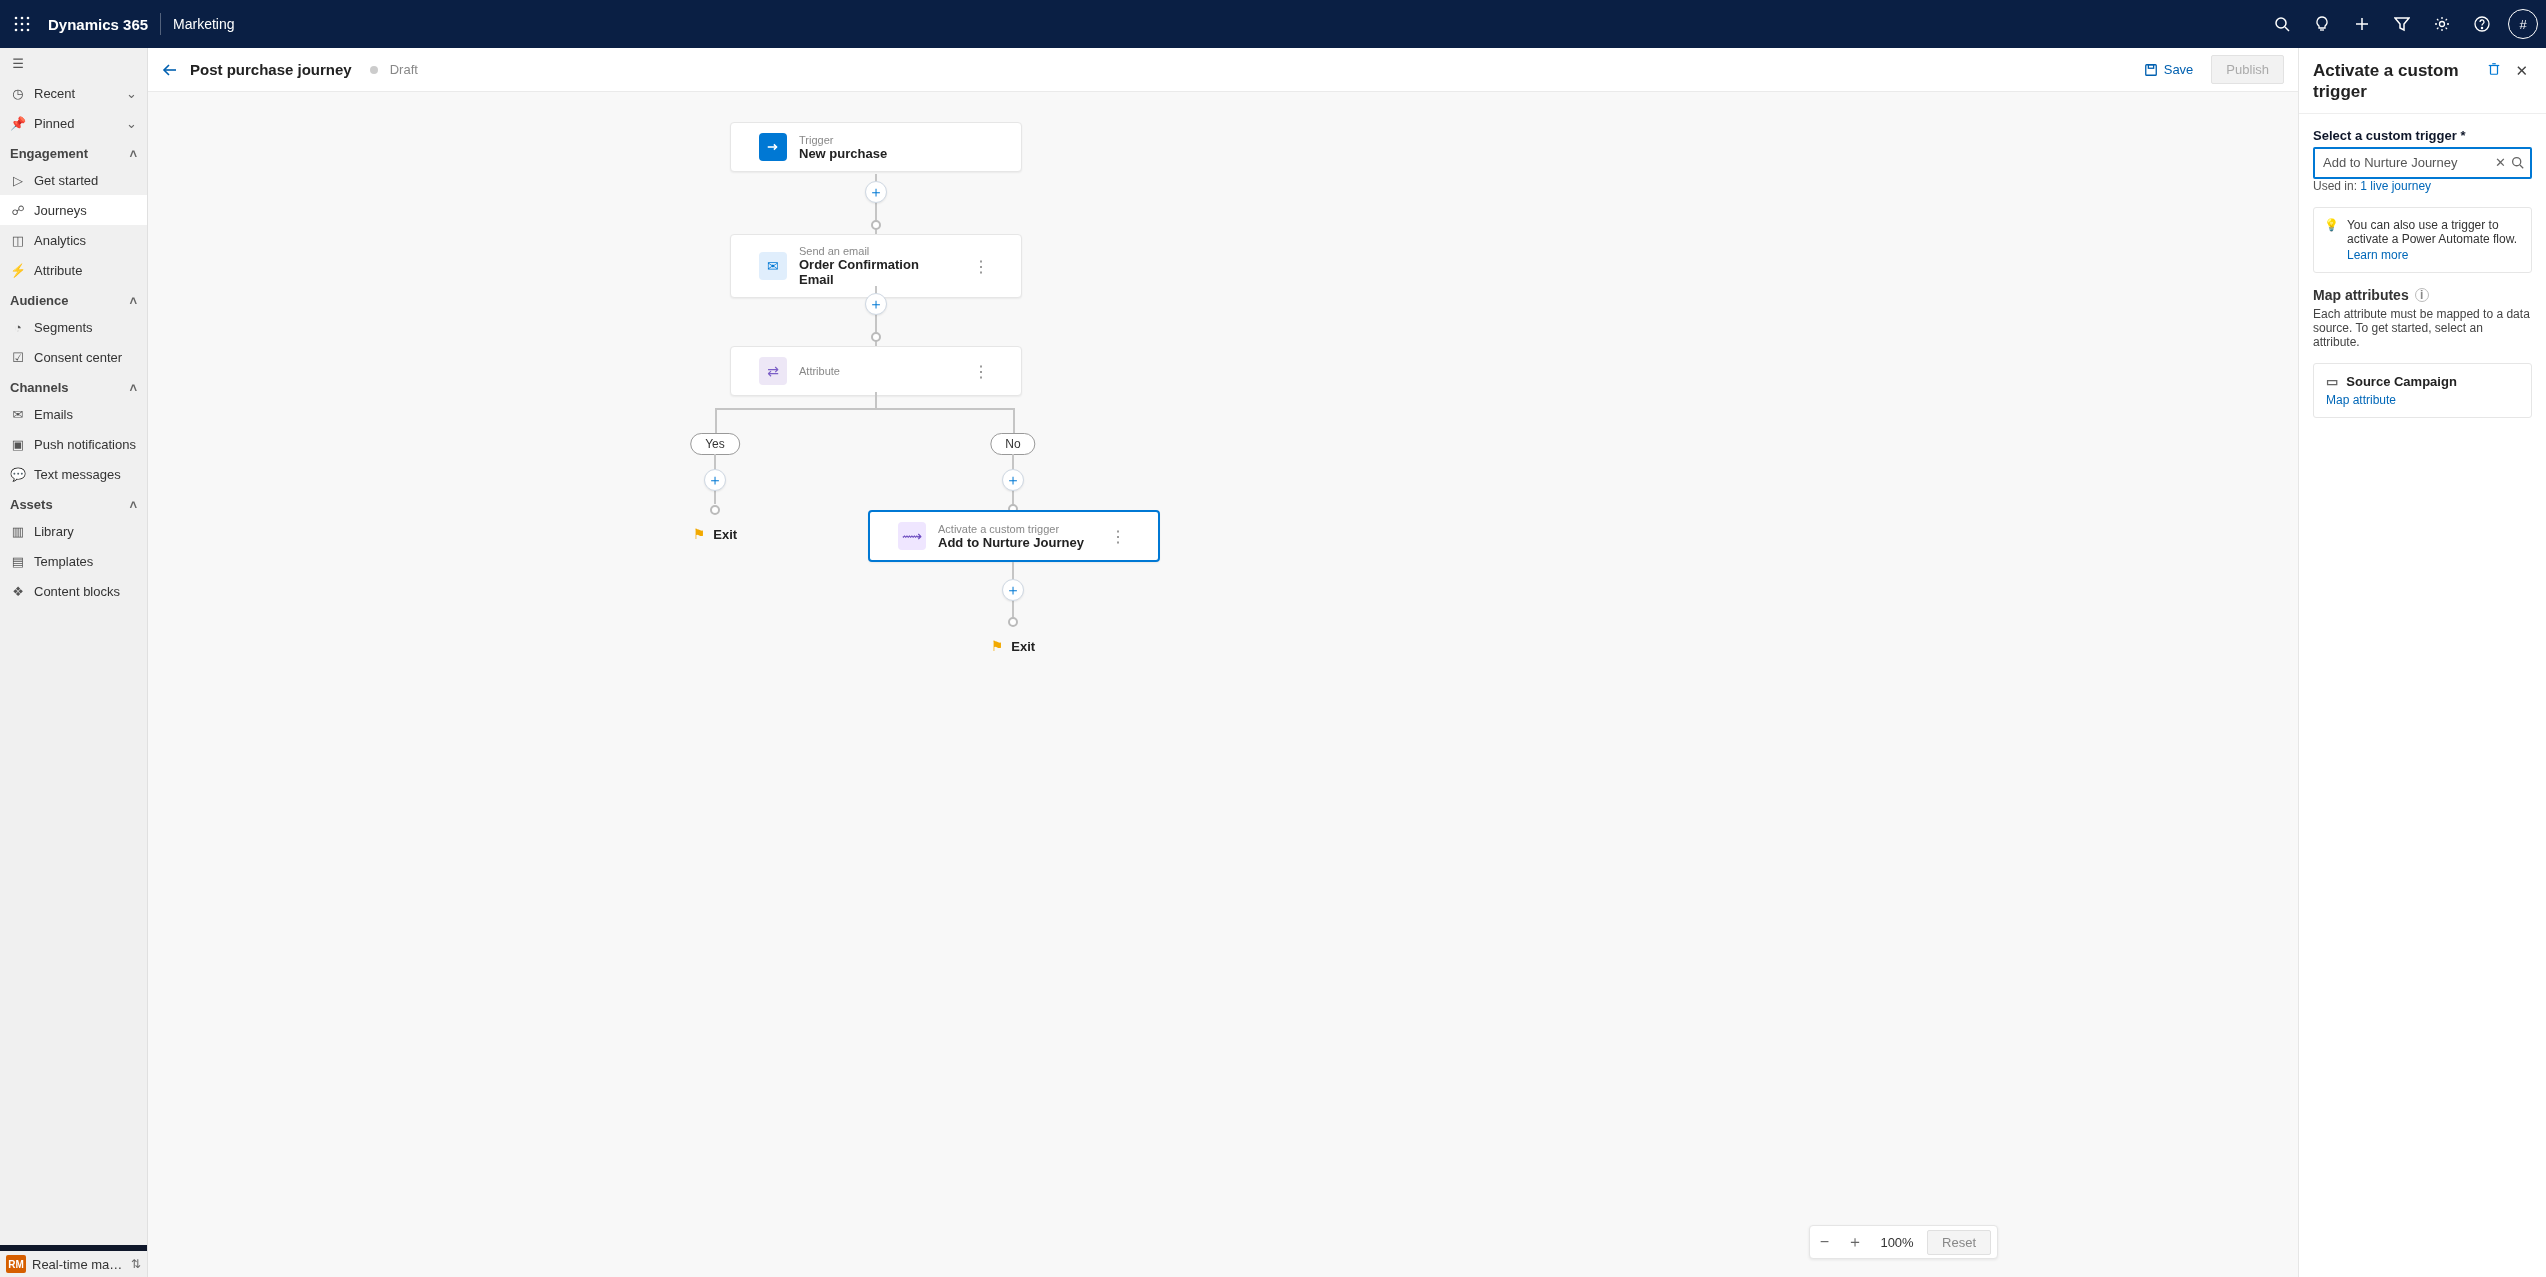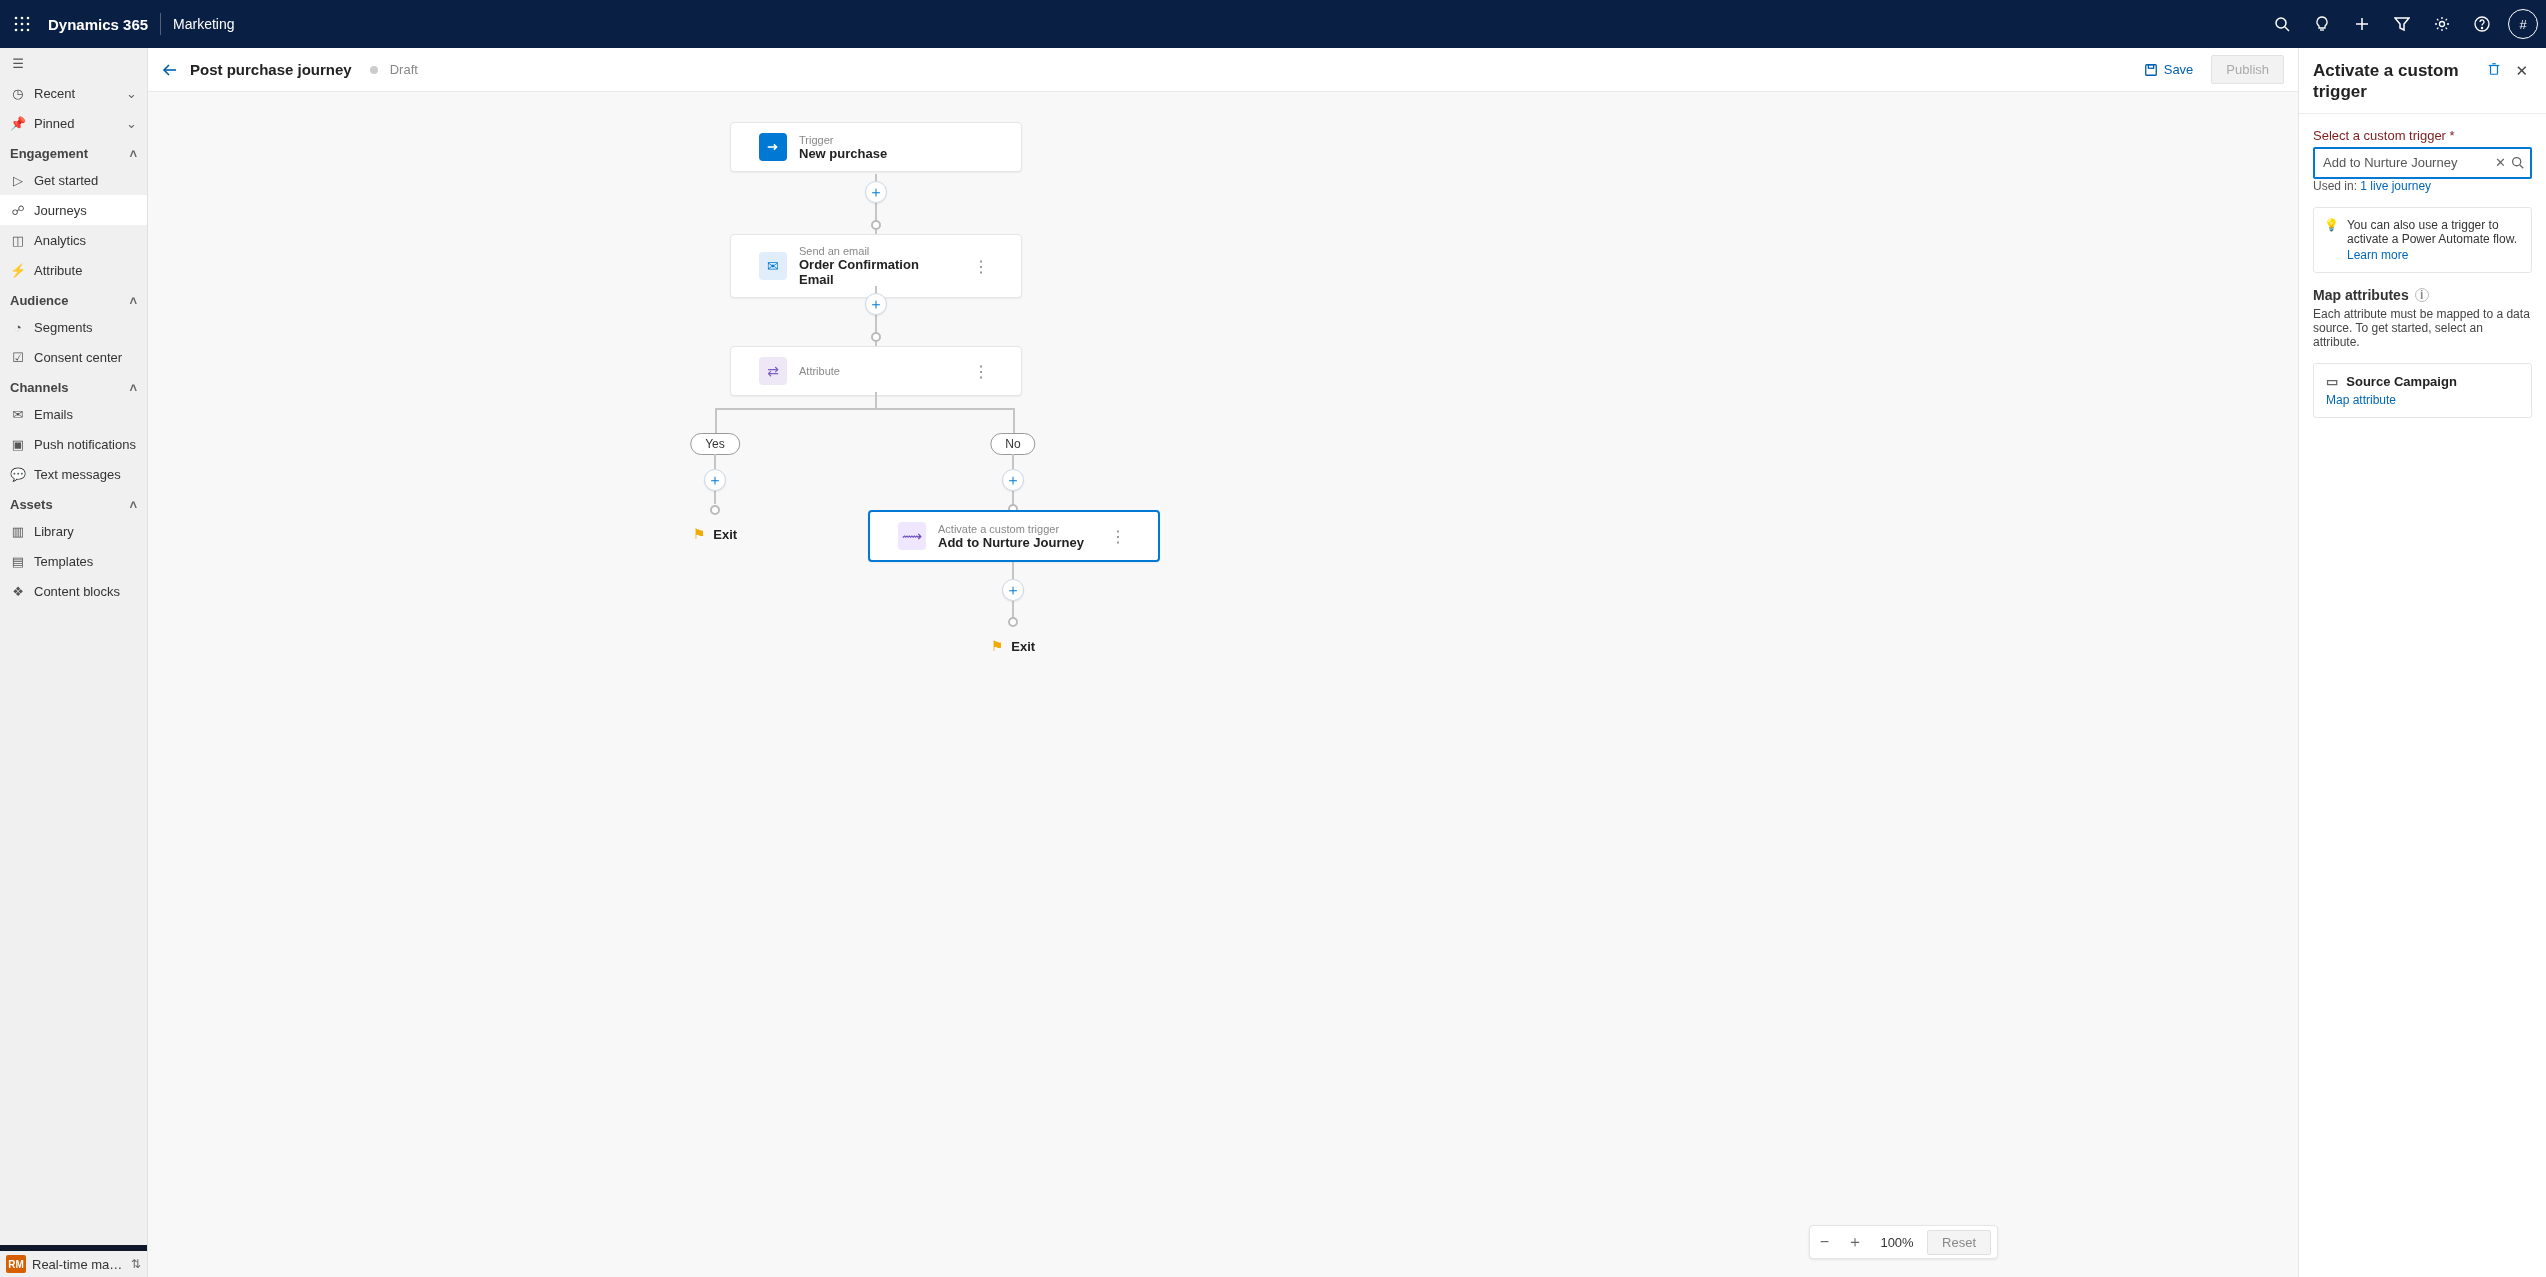--- a/index.html
+++ b/index.html
@@ -74,21 +74,21 @@
 .zoom-lvl { font-size:13px; color:#333; min-width:40px; text-align:center; }
 .reset-btn { background:#f4f4f4; border:1px solid #e0e0e0; padding:4px 14px; font-size:13px; border-radius:2px; color:#888; cursor:pointer; }
 
 
 .panel { width:248px; background:#fff; border-left:1px solid #e6e6e6; display:flex; flex-direction:column; }
 .panel-head { display:flex; align-items:flex-start; padding:12px 14px 10px; border-bottom:1px solid #eee; gap:6px; }
 .panel-title { font-size:17px; font-weight:600; color:#222; flex:1; line-height:1.25; }
 .panel-ico { color:#0078d4; cursor:pointer; font-size:14px; padding:2px 4px; }
 .panel-close { color:#444; cursor:pointer; font-size:15px; padding:2px 4px; }
 .panel-body { padding:14px; display:flex; flex-direction:column; gap:14px; font-size:13px; color:#333; }
-.fld-label { font-weight:400; font-size:13px; color:#7f1d1d; margin-bottom:4px; }
+.fld-label { font-weight:700; font-size:13px; color:#0f172a; margin-bottom:4px; }
 .search-box { position:relative; border:2px solid #0078d4; border-radius:2px; height:32px; display:flex; align-items:center; padding:0 30px 0 8px; }
 .search-box span.val { color:#555; flex:1; }
 .search-box .clr { position:absolute; right:24px; color:#666; cursor:pointer; font-size:13px; }
 .search-box .srch { position:absolute; right:6px; color:#666; cursor:pointer; font-size:13px; }
 .usedin { font-size:12px; color:#555; }
 .usedin a { color:#0067b8; text-decoration:none; }
 .infobox { border:1px solid #e6e6e6; border-radius:3px; padding:10px; display:flex; gap:8px; font-size:12px; color:#333; }
 .infobox .bulb { color:#888; }
 .infobox a { color:#0067b8; text-decoration:none; display:block; margin-top:2px; }
 .section-h { font-weight:600; font-size:14px; display:flex; align-items:center; gap:6px; }

